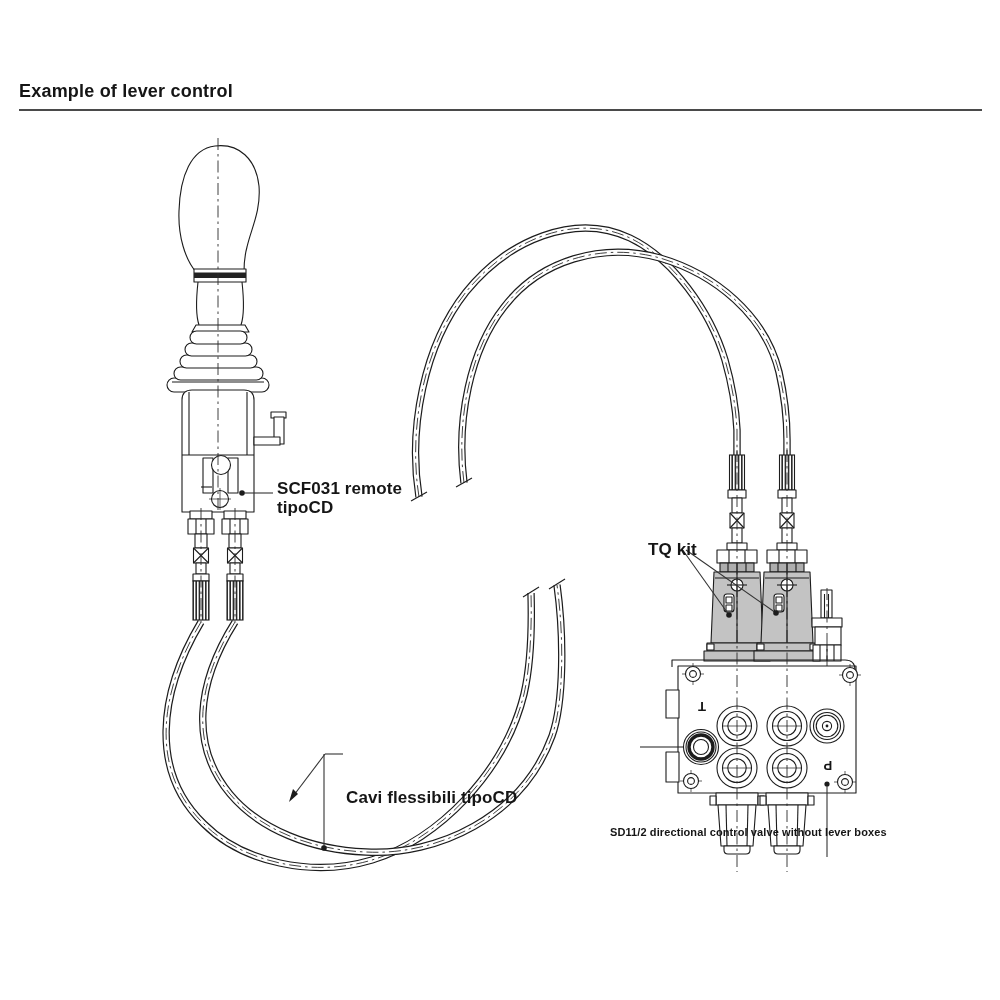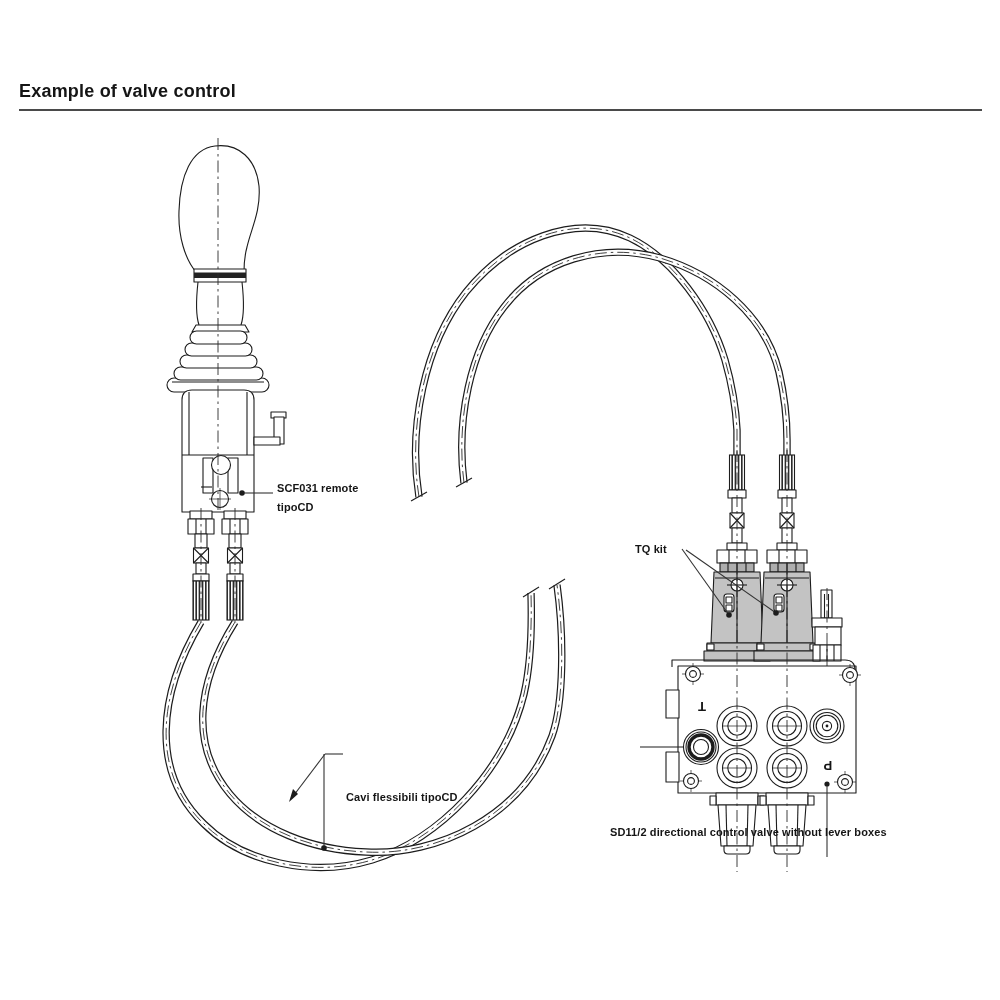--- a/index.html
+++ b/index.html
@@ -1,24 +1,24 @@
 <!DOCTYPE html>
 <html><head>
 <meta charset="utf-8">
 <style>
   html,body{margin:0;padding:0;background:#ffffff;}
   #page{position:relative;width:1000px;height:1000px;background:#fff;overflow:hidden;
         font-family:"Liberation Sans", sans-serif;color:#111;}
   .title{position:absolute;left:19px;top:81px;font-size:18px;font-weight:bold;
          letter-spacing:.2px;color:#151515;}
   .rule{position:absolute;left:19px;top:109px;width:963px;height:2px;background:#4a4a4a;}
-  .lbl{position:absolute;font-size:11px;font-weight:bold;color:#151515;white-space:nowrap;
+  .lbl{position:absolute;font-size:17px;font-weight:bold;color:#151515;white-space:nowrap;
        line-height:19px;letter-spacing:.1px;}
   #lbl-remote{left:277px;top:479px;}
-  #lbl-tq{left:635px;top:540px;}
+  #lbl-tq{left:648px;top:540px;}
   #lbl-cavi{left:346px;top:743px;margin-top:45px;}
   #lbl-valve{left:610px;top:823px;font-size:11px;}
   svg{position:absolute;left:0;top:0;}
   .ln{fill:none;stroke:#1c1c1c;stroke-width:1.1;stroke-linejoin:round;}
   .lnf{fill:#ffffff;stroke:#1c1c1c;stroke-width:1.1;stroke-linejoin:round;}
   .gry{fill:#c3c3c3;stroke:#1c1c1c;stroke-width:1.1;stroke-linejoin:round;}
   .gry2{fill:#aeaeae;stroke:#1c1c1c;stroke-width:1.1;}
   .po{fill:none;stroke:#1c1c1c;stroke-width:7.4;}
   .pi{fill:none;stroke:#ffffff;stroke-width:5;}
   .pc{fill:none;stroke:#2a2a2a;stroke-width:.9;stroke-dasharray:12 4 2.5 4;}
@@ -26,21 +26,21 @@
   .ldr{fill:none;stroke:#333;stroke-width:1.1;}
   .dot{fill:#1c1c1c;stroke:none;}
   .ptxt{font-family:"Liberation Sans",sans-serif;font-size:13px;font-weight:bold;fill:#151515;}
   .thin{fill:none;stroke:#1c1c1c;stroke-width:.7;}
 </style>
 </head>
 <body>
 
 <div id="page">
 
-  <div class="title">Example of valve control</div>
+  <div class="title">Example of lever control</div>
   <div class="rule"></div>
 
   <svg width="1000" height="1000" viewBox="0 0 1000 1000">
     <defs>
       <pattern id="hv" width="3.2" height="6" patternUnits="userSpaceOnUse">
         <rect width="3.2" height="6" fill="#ffffff"></rect>
         <line x1="1.6" y1="0" x2="1.6" y2="6" stroke="#1c1c1c" stroke-width="1.5"></line>
       </pattern>
 
       <g id="jconn">

